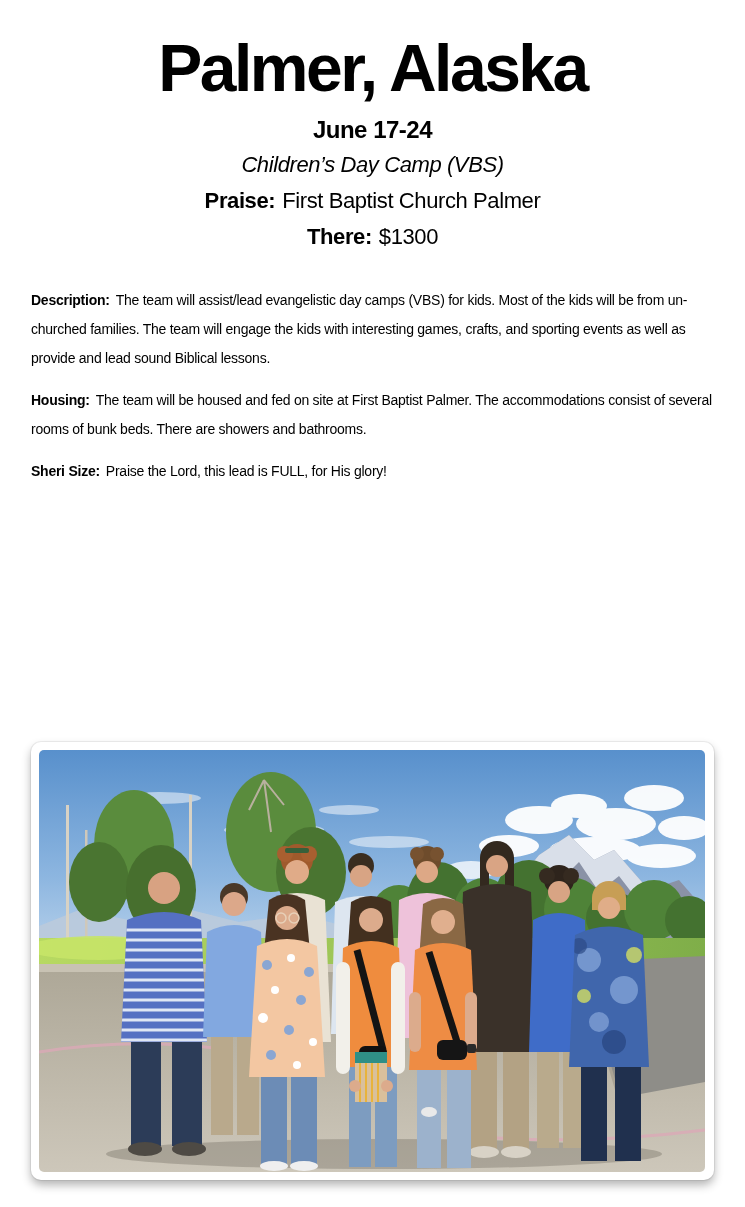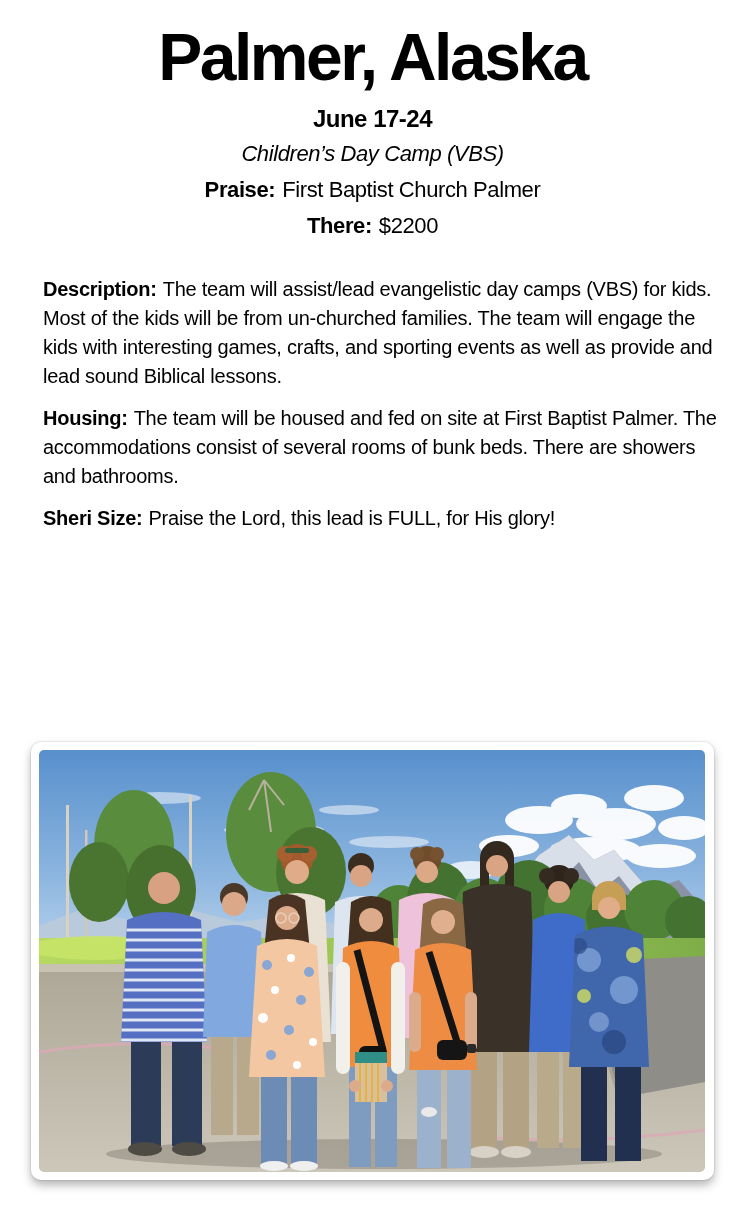--- a/index.html
+++ b/index.html
@@ -4,33 +4,33 @@
 <style>
   html,body{margin:0;padding:0;background:#ffffff;}
   .page{
     position:relative;
     width:745px;height:1207px;
     background:#ffffff;
     font-family:"Liberation Sans", sans-serif;
     color:#000;
     overflow:hidden;
   }
-  .header{ text-align:center; padding-top:24px; }
+  .header{ text-align:center; padding-top:24px;margin-top:11px; }
   .title{
     font-size:66px; font-weight:700; letter-spacing:-2.5px;
     line-height:1; margin:0;
   }
   .dates{ font-size:24px; font-weight:700; margin-top:15px; letter-spacing:-0.5px;}
   .detail{ font-size:22px; margin-top:5px; line-height:31px; letter-spacing:-0.4px;}
   .detail .lbl{ font-weight:700; margin-right:7px;}
   .italic{ font-style:italic; }
   .content{ margin:34px 27px 0 27px; }
   .section{
-    font-size:20px; line-height:29px; letter-spacing:-0.25px;
-    margin:0 0 13px 16px;
+    font-size:14px; line-height:29px; letter-spacing:-0.25px;
+    margin:0 0 13px 4px;
   }
   .section .lbl{ font-weight:700; margin-right:6px; }
   .photo-frame{
     position:absolute; left:31px; top:742px;
     width:683px; height:438px;
     background:#ffffff;
     border-radius:10px;
     box-shadow:0 5px 10px rgba(0,0,0,0.30), 0 0 0 1px rgba(0,0,0,0.06);
   }
   .photo-inner{
@@ -43,21 +43,21 @@
 </head>
 <body>
 
 <div class="page">
 
   <div class="header">
     <h1 class="title">Palmer, Alaska</h1>
     <div class="dates">June 17-24</div>
     <div class="detail italic">Children’s Day Camp (VBS)</div>
     <div class="detail"><span class="lbl">Praise:</span><span>First Baptist Church Palmer</span></div>
-    <div class="detail"><span class="lbl">There:</span><span>$2200</span></div>
+    <div class="detail"><span class="lbl">There:</span><span>$1300</span></div>
   </div>
 
   <div class="content">
     <p class="section"><span class="lbl">Description:</span><span>The team will assist/lead evangelistic day camps (VBS) for kids. Most of the kids will be from un-churched families. The team will engage the kids with interesting games, crafts, and sporting events as well as provide and lead sound Biblical lessons.</span></p>
     <p class="section"><span class="lbl">Housing:</span><span>The team will be housed and fed on site at First Baptist Palmer. The accommodations consist of several rooms of bunk beds. There are showers and bathrooms.</span></p>
     <p class="section"><span class="lbl">Sheri Size:</span><span>Praise the Lord, this lead is FULL, for His glory!</span></p>
   </div>
 
   <div class="photo-frame">
     <div class="photo-inner">

